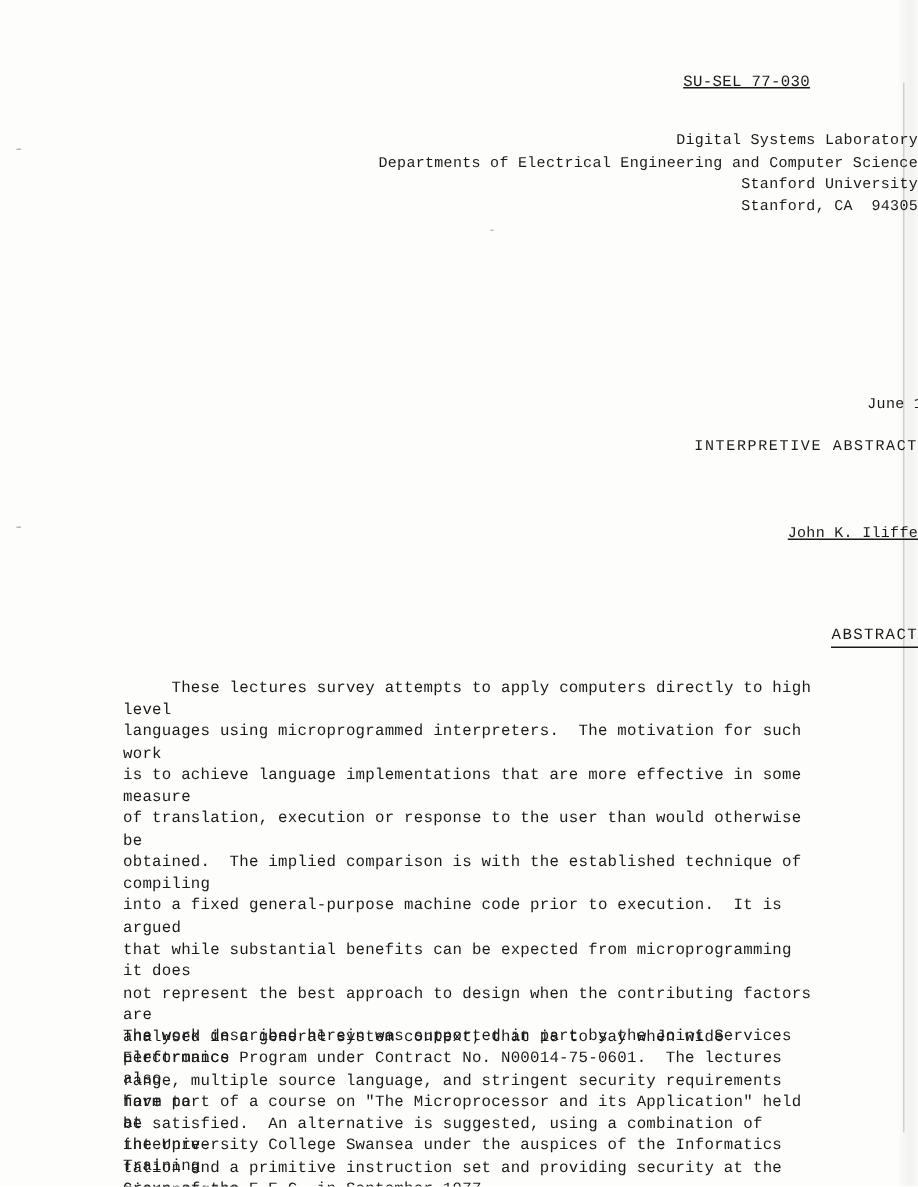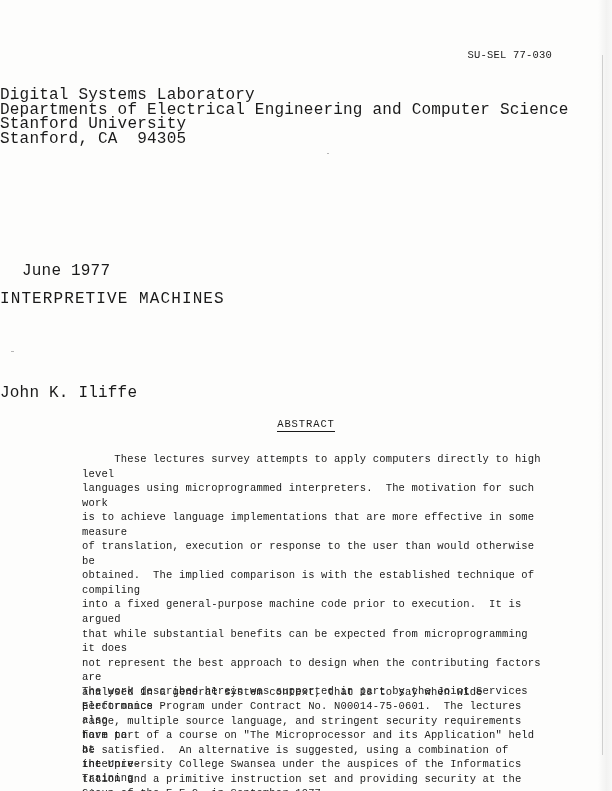--- a/index.html
+++ b/index.html
@@ -50,50 +50,51 @@
     width: 3px;
     height: 1px;
   }
   .speck.s1 { top: 99px;  left: 11px; }
   .speck.s2 { top: 351px; left: 11px; }
   .speck.s3 { top: 153px; left: 327px; width: 2px; }
 
   .report-number {
     position: absolute;
     top: 49px;
-    right: 60px;
+    right: 72px;
     font-size: 10.5px;
     letter-spacing: 0.2px;
     white-space: pre;
+    text-decoration: underline;
   }
 
   .block {
     position: absolute;
     left: 0;
     width: 612px;
-    text-align: left;
-    font-size: 16px;
+    text-align: right;
+    font-size: 10px;
     line-height: 14.6px;
     letter-spacing: 0.2px;
     white-space: pre;
   }
 
   .affiliation { top: 88px; }
   .tech-report { top: 195px; }
   .date        { top: 264px; margin-left: 22px; }
   .title       { top: 292px; letter-spacing: 1.1px; }
   .by          { top: 348px; }
-  .author      { top: 386px; }
+  .author      { top: 350px; text-decoration: underline; }
 
   .abstract-heading {
     position: absolute;
     top: 418px;
     left: 0;
     width: 612px;
-    text-align: center;
+    text-align: right;
     font-size: 10.5px;
     letter-spacing: 0.9px;
   }
   .abstract-heading span {
     border-bottom: 1px solid #1a1a1a;
     padding-bottom: 1px;
   }
 
   .abstract-body {
     position: absolute;
@@ -133,21 +134,21 @@
   <div class="report-number">SU-SEL 77-030</div>
 
   <div class="block affiliation">Digital Systems Laboratory
 Departments of Electrical Engineering and Computer Science
 Stanford University
 Stanford, CA  94305</div>
 
 
   <div class="block date">June 1977</div>
 
-  <div class="block title">INTERPRETIVE MACHINES</div>
+  <div class="block title">INTERPRETIVE ABSTRACT</div>
 
 
   <div class="block author">John K. Iliffe</div>
 
   <div class="abstract-heading">
     <span>ABSTRACT</span>
   </div>
 
   <div class="abstract-body">     These lectures survey attempts to apply computers directly to high level
 languages using microprogrammed interpreters.  The motivation for such work

